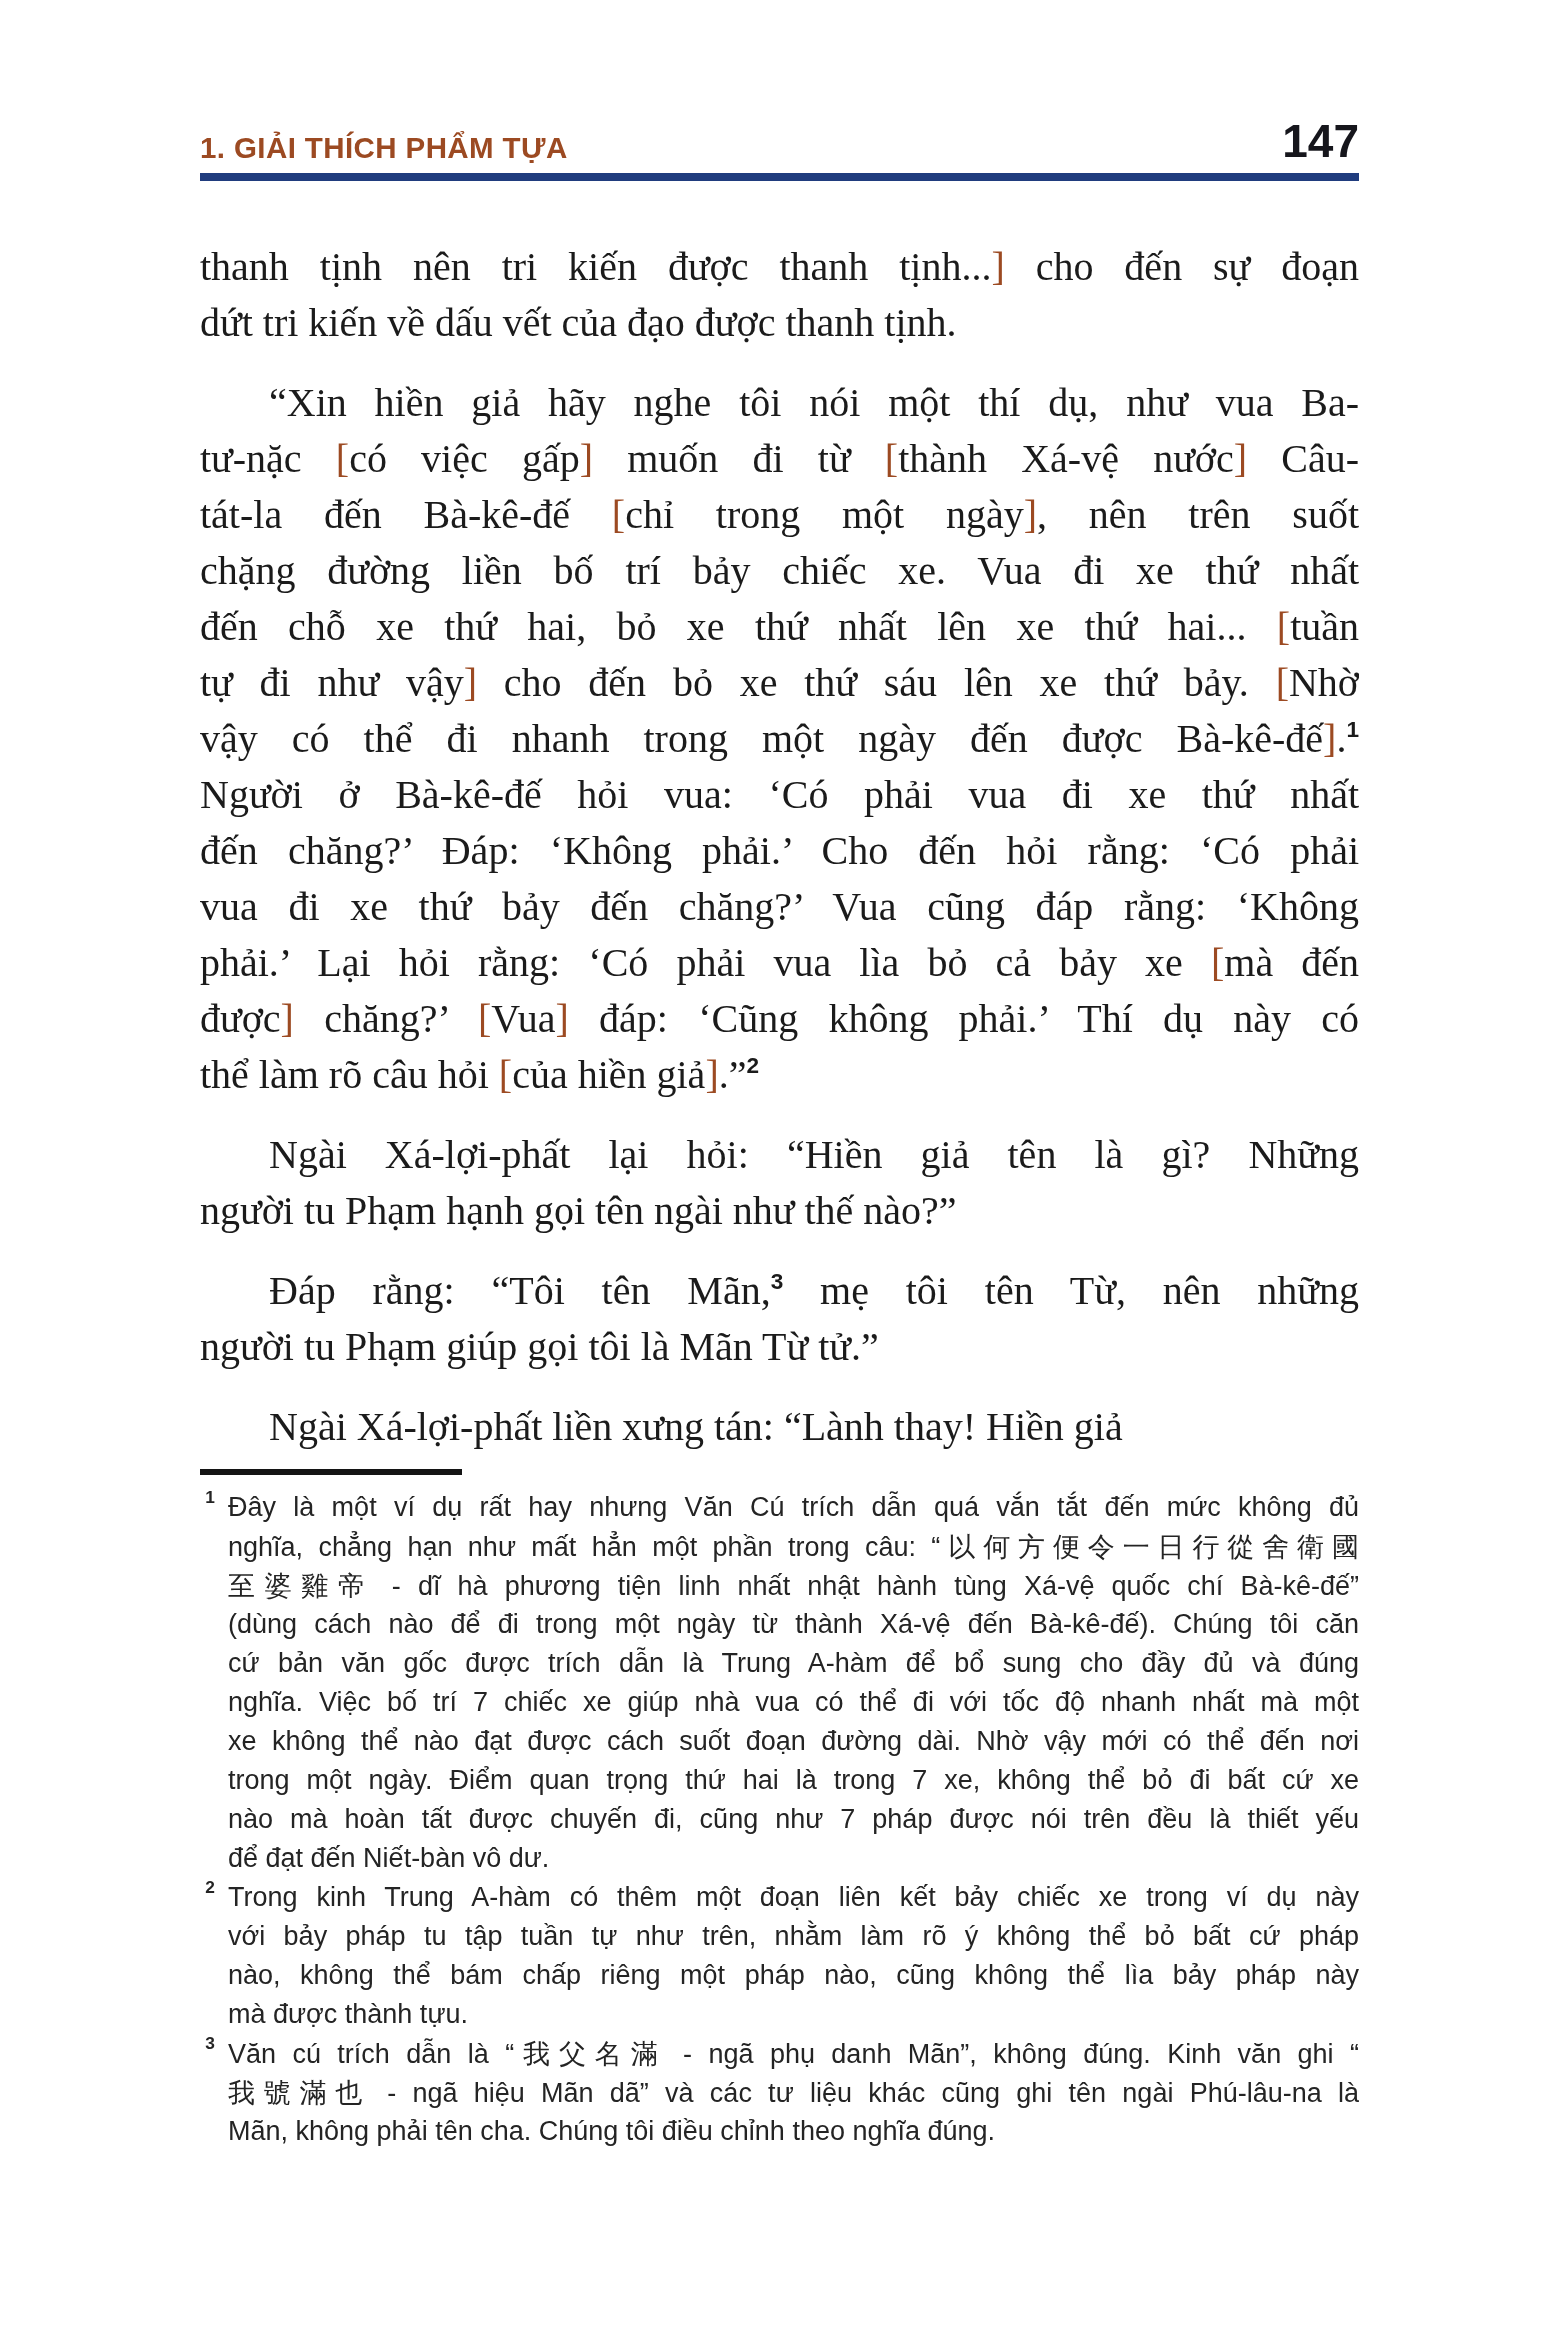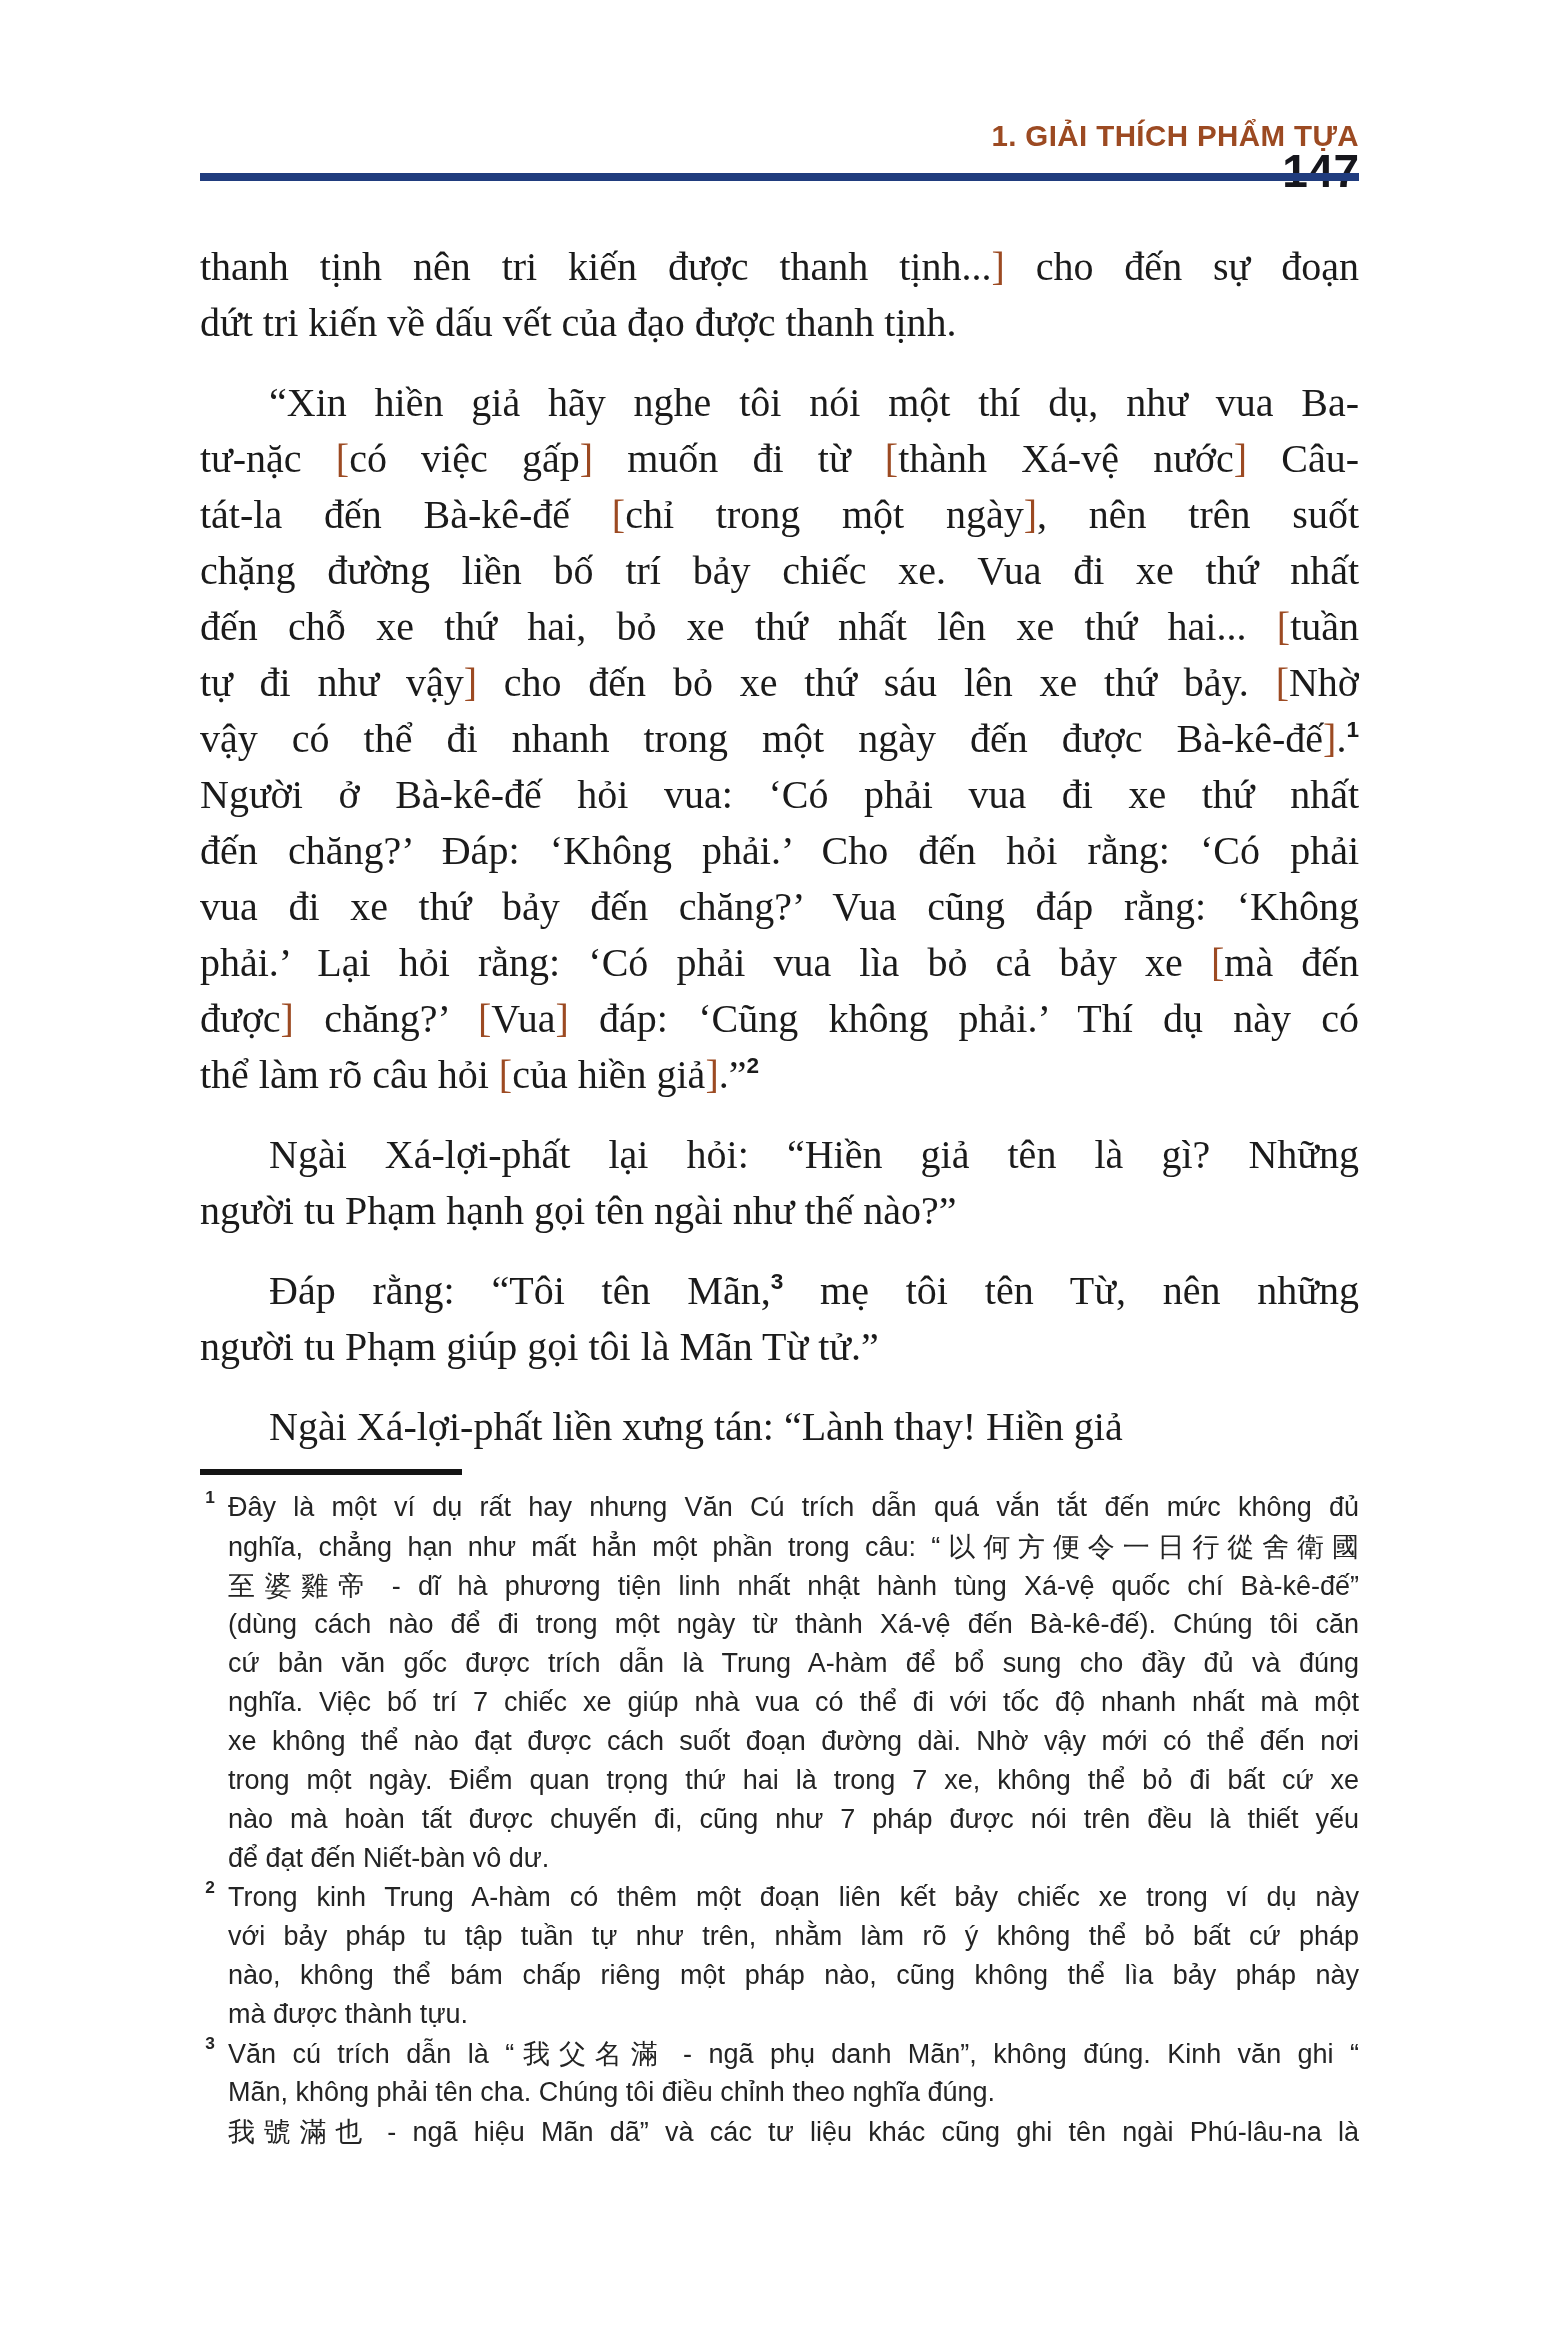--- a/index.html
+++ b/index.html
@@ -10,21 +10,21 @@
   }
   html, body { margin: 0; padding: 0; }
   body {
     width: 1561px; height: 2342px;
     background: #ffffff;
     font-family: "Liberation Serif", "DejaVu Serif", serif;
     color: var(--text);
     overflow: hidden;
   }
   .page { position: relative; width: 1561px; height: 2342px; background: #fff; }
-  .content { position: absolute; left: 200px; width: 1159px; flex-direction: column; }
+  .content { position: absolute; left: 200px; width: 1159px; }
 
   
   .header { top: 121px; display: flex; justify-content: space-between; align-items: flex-end; }
   .section-title {
     font-family: "Liberation Sans", "DejaVu Sans", sans-serif;
     font-weight: bold; font-size: 29.5px; letter-spacing: 0.4px;
     color: var(--accent); line-height: 1;
   }
   .page-number {
     font-family: "Liberation Sans", "DejaVu Sans", sans-serif;
@@ -136,19 +136,19 @@
       <div class="footnote">
         <span class="fn-marker">2</span>
         <div class="fline">Trong kinh Trung A-hàm có thêm một đoạn liên kết bảy chiếc xe trong ví dụ này</div>
         <div class="fline">với bảy pháp tu tập tuần tự như trên, nhằm làm rõ ý không thể bỏ bất cứ pháp</div>
         <div class="fline">nào, không thể bám chấp riêng một pháp nào, cũng không thể lìa bảy pháp này</div>
         <div class="fline last">mà được thành tựu.</div>
       </div>
       <div class="footnote">
         <span class="fn-marker">3</span>
         <div class="fline">Văn cú trích dẫn là “<span class="cjk">我父名滿</span> - ngã phụ danh Mãn”, không đúng. Kinh văn ghi “</div>
+        <div class="fline"><span class="cjk">我號滿也</span> - ngã hiệu Mãn dã” và các tư liệu khác cũng ghi tên ngài Phú-lâu-na là</div>
         <div class="fline last">Mãn, không phải tên cha. Chúng tôi điều chỉnh theo nghĩa đúng.</div>
-        <div class="fline"><span class="cjk">我號滿也</span> - ngã hiệu Mãn dã” và các tư liệu khác cũng ghi tên ngài Phú-lâu-na là</div>
       </div>
     </div>
 
 </div>
 
 
 </body></html>

